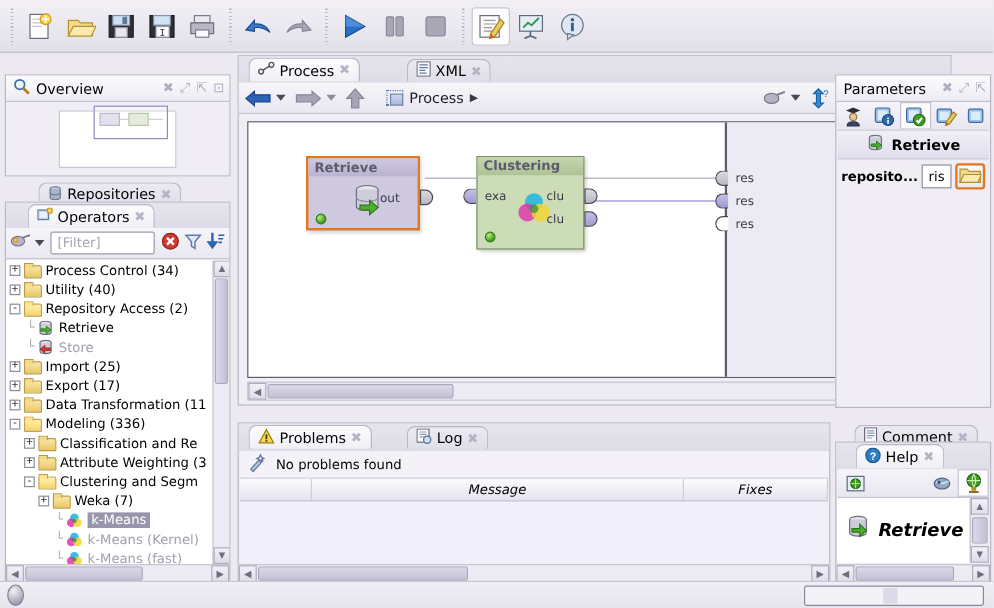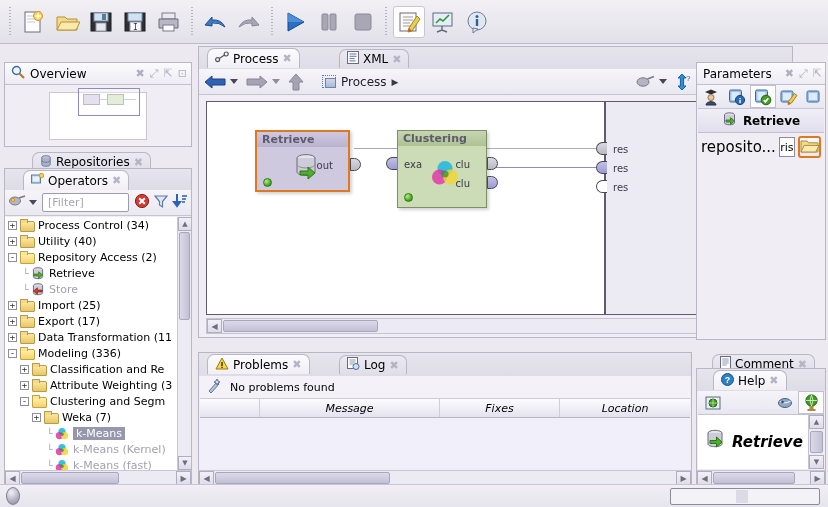--- a/index.html
+++ b/index.html
@@ -336,21 +336,21 @@
   .param-rows {
     position: absolute; left: 1px; top: 70px; right: 1px; bottom: 1px;
     background: #f0eef4;
   }
   .prow {
     display: flex; align-items: center;
     height: 28px;
     padding: 0 3px;
     gap: 3px;
   }
-  .prow .pname { font-weight: normal; font-size: 15px; white-space: nowrap; }
+  .prow .pname { font-weight: bold; font-size: 11px; white-space: nowrap; }
   .pval {
     width: 26px; height: 20px;
     background: #fff; border: 1px solid #8d8b9a;
     display: flex; align-items: center; justify-content: center;
     font-size: 11px;
   }
   .pbtn {
     width: 26px; height: 22px;
     border: 2px solid #e07820;
     border-radius: 3px;
@@ -928,21 +928,20 @@
           <path d="M10 1 L11 3 L13 4 L11 5 L10 7 L9 5 L7 4 L9 3 Z" fill="#cfe0f2" stroke="#5d7398"></path>
         </svg>
       </span>
       <span>No problems found</span>
     </div>
 
     <div class="prob-hdr">
       <div style="width:60px; border-right:1px solid #cfcdd9;"></div>
       <div style="flex:1;">Message</div>
       <div style="width:120px;">Fixes</div>
-      <div style="width:130px; border-right:none;">Location</div>
     </div>
 
     <div class="prob-body"></div>
 
     <div class="hscroll" style="bottom:0; height:15px;">
       <div class="hbtn" style="left:0;">◀</div>
       <div class="thumb" style="left:16px; width:175px;"></div>
       <div class="hbtn" style="right:0;">▶</div>
     </div>
   </div>

